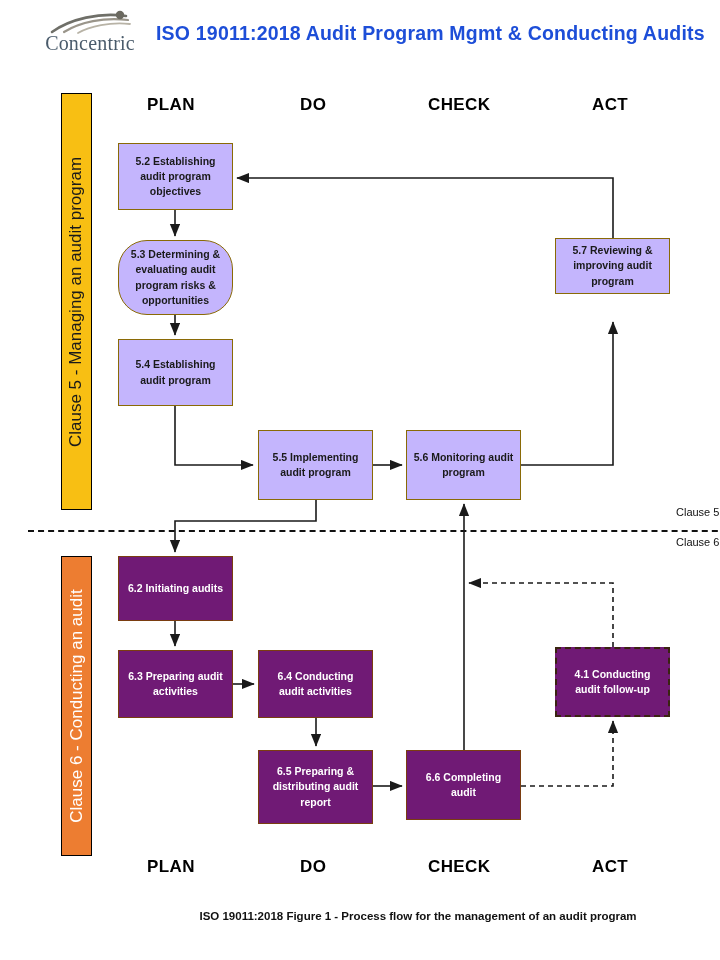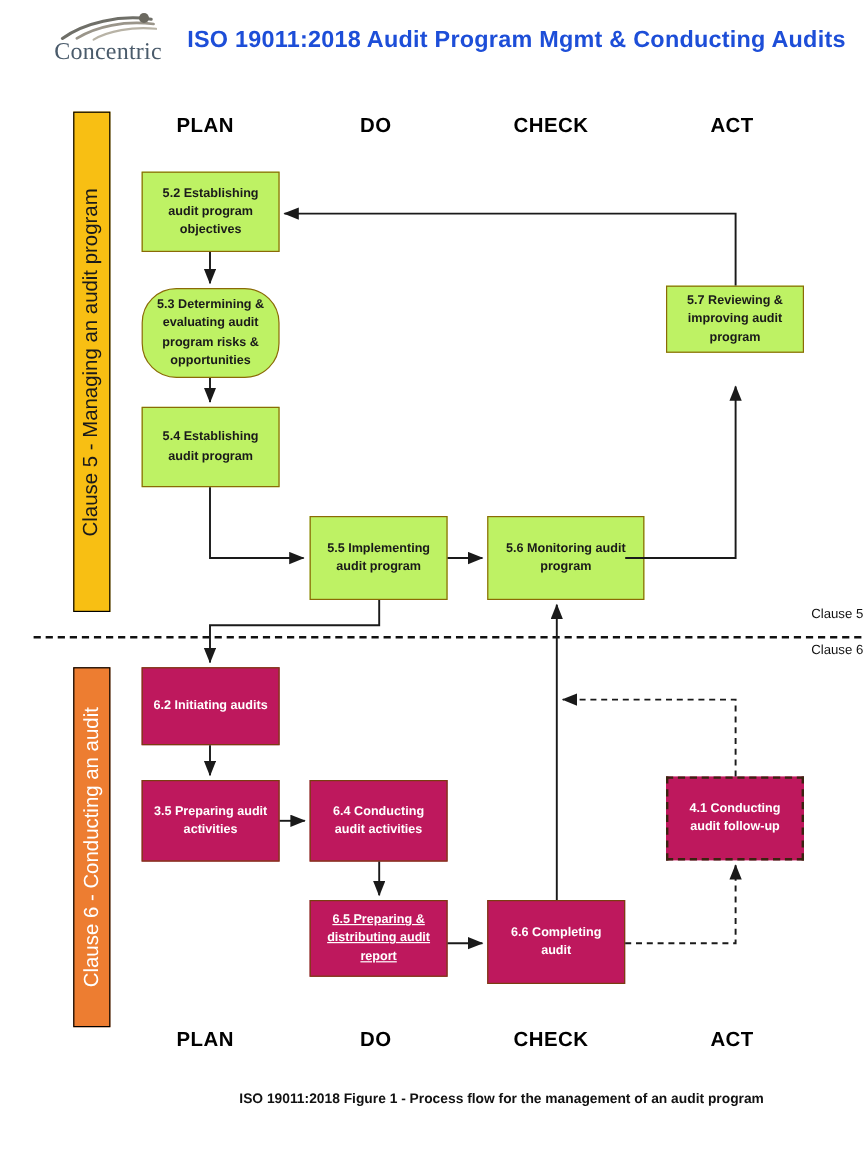--- a/index.html
+++ b/index.html
@@ -52,22 +52,22 @@
   .bar-orange .vtext{color:#ffffff;}
 
   
   .box{
     position:absolute;box-sizing:border-box;
     display:flex;align-items:center;justify-content:center;
     text-align:center;
     font-size:10.5px;font-weight:bold;line-height:1.45;
     padding:2px 6px;
   }
-  .box-yellow{background:#bef264;border:1px solid #8a6a06;color:#1a1a1a;}
-  .box-orange{background:#be185d;border:1px solid #7a3d10;color:#ffffff;}
+  .box-yellow{background:#c4b5fd;border:1px solid #8a6a06;color:#1a1a1a;}
+  .box-orange{background:#701a75;border:1px solid #7a3d10;color:#ffffff;}
   .box-orange.dashed{border:2px dashed #3a2410;}
 
   
   .divider{
     position:absolute;left:0;width:720px;height:0;
     border-top:2px dashed #111;
   }
   .clause-tag{
     position:absolute;font-size:11px;color:#111;white-space:nowrap;
   }
@@ -116,49 +116,49 @@
   </div>
 
   <div class="box box-yellow" style="left:90px;top:339px;width:115px;height:67px;">
     <span>5.4 Establishing audit program</span>
   </div>
 
   <div class="box box-yellow" style="left:230px;top:430px;width:115px;height:70px;">
     <span>5.5 Implementing audit program</span>
   </div>
 
-  <div class="box box-yellow" style="left:378px;top:430px;width:131px;height:70px;">
+  <div class="box box-yellow" style="left:378px;top:430px;width:115px;height:70px;">
     <span>5.6 Monitoring audit program</span>
   </div>
 
   <div class="box box-yellow" style="left:527px;top:238px;width:115px;height:56px;">
     <span>5.7 Reviewing &amp; improving audit program</span>
   </div>
 
   <div class="divider" style="top:530px;"></div>
   <div class="clause-tag" style="left:648px;top:506px;">Clause 5</div>
   <div class="clause-tag" style="left:648px;top:536px;">Clause 6</div>
 
   <div class="clause-bar bar-orange" style="left:33px;top:556px;width:31px;height:300px;">
     <span class="vtext">Clause 6 - Conducting an audit</span>
   </div>
 
   <div class="box box-orange" style="left:90px;top:556px;width:115px;height:65px;">
     <span>6.2 Initiating audits</span>
   </div>
 
   <div class="box box-orange" style="left:90px;top:650px;width:115px;height:68px;">
-    <span>3.5 Preparing audit activities</span>
+    <span>6.3 Preparing audit activities</span>
   </div>
 
   <div class="box box-orange" style="left:230px;top:650px;width:115px;height:68px;">
     <span>6.4 Conducting audit activities</span>
   </div>
 
-  <div class="box box-orange" style="left:230px;top:750px;width:115px;height:64px;text-decoration:underline;">
+  <div class="box box-orange" style="left:230px;top:750px;width:115px;height:74px;">
     <span>6.5 Preparing &amp; distributing audit report</span>
   </div>
 
   <div class="box box-orange" style="left:378px;top:750px;width:115px;height:70px;">
     <span>6.6 Completing audit</span>
   </div>
 
   <div class="box box-orange dashed" style="left:527px;top:647px;width:115px;height:70px;">
     <span>4.1 Conducting audit follow-up</span>
   </div>

